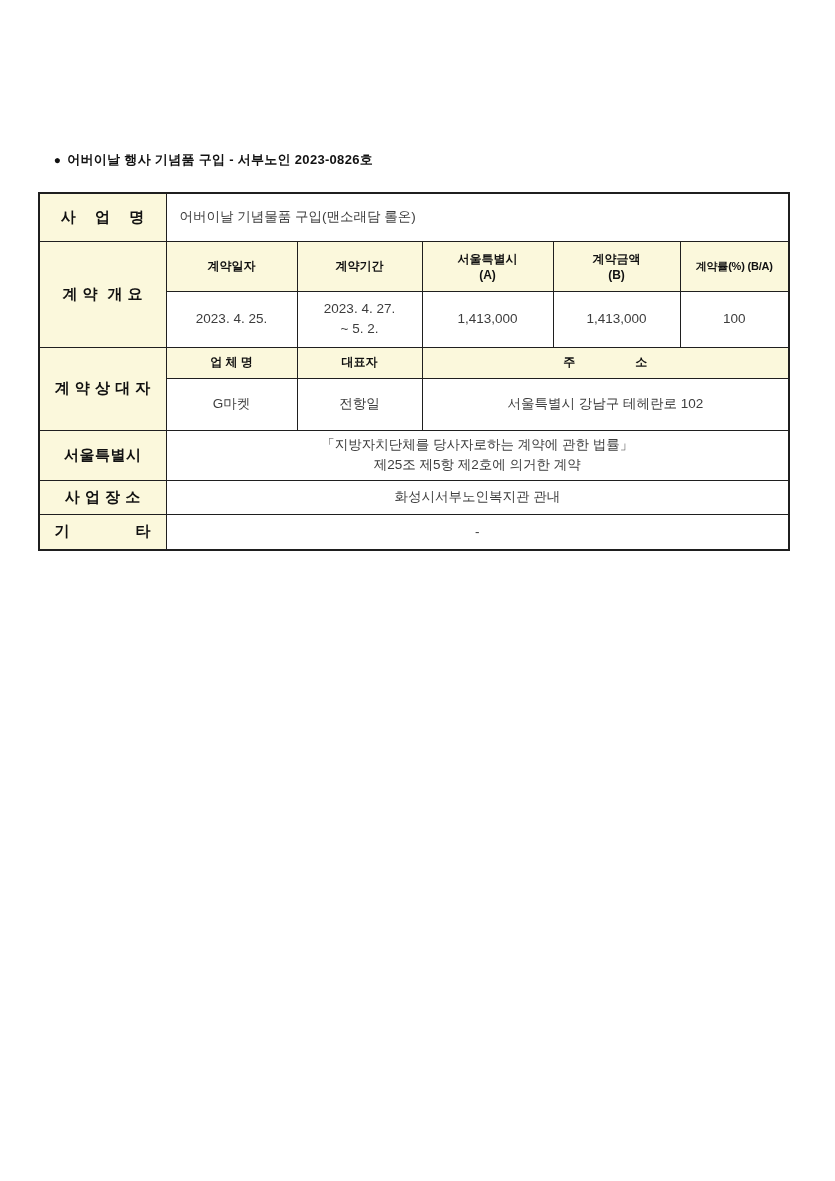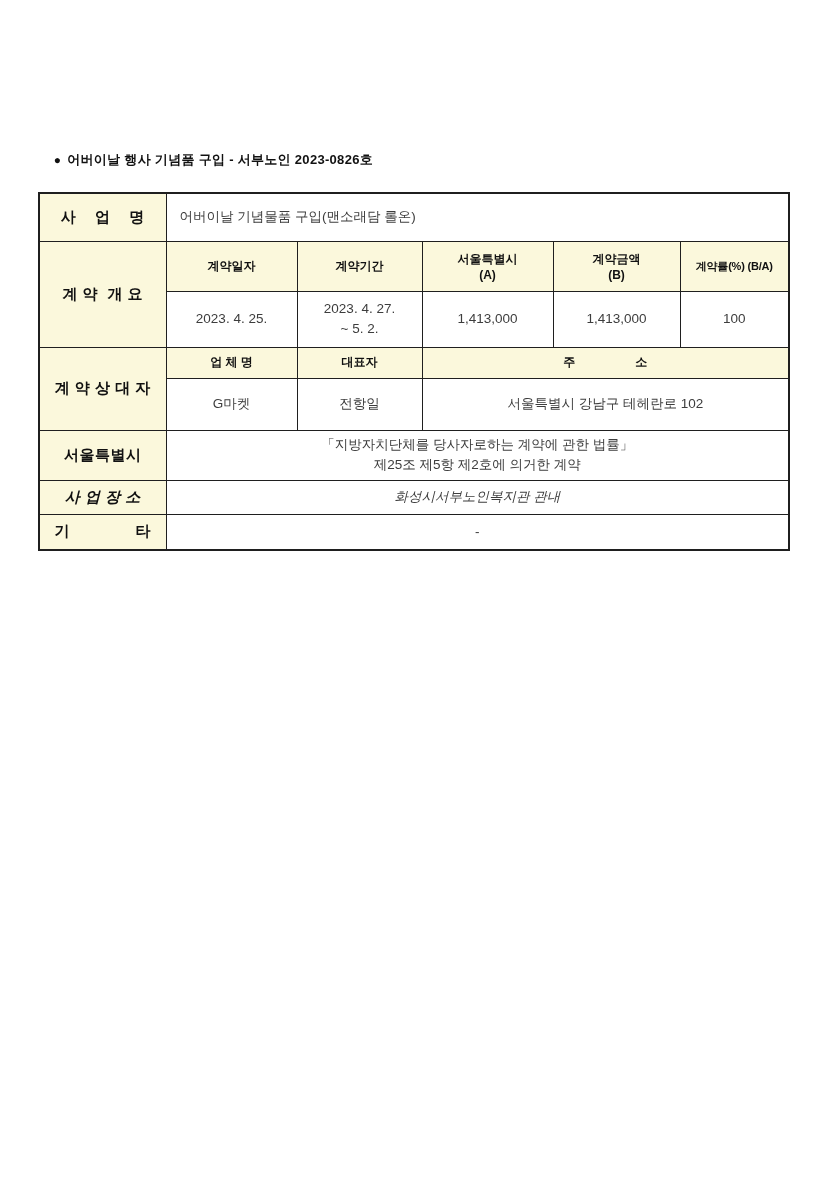--- a/index.html
+++ b/index.html
@@ -71,21 +71,21 @@
     white-space:pre-line;
     line-height:1.45;
   }
   td.val.left{text-align:left;padding-left:13px;border-radius:6px;}
   tr.r1{height:48px;}
   tr.r2{height:50px;}
   tr.r3{height:56px;}
   tr.r4{height:31px;}
   tr.r5{height:52px;margin-top:46px;}
   tr.r6{height:50px;}
-  tr.r7{height:34px;font-style:italic;}
+  tr.r7{height:34px;}
   tr.r8{height:36px;}
 </style>
 </head>
 <body>
 
 <div class="page">
 
   <div class="doc-title">
     <span class="bullet">●</span><span>어버이날 행사 기념품 구입 - 서부노인 2023-0826호</span>
   </div>

